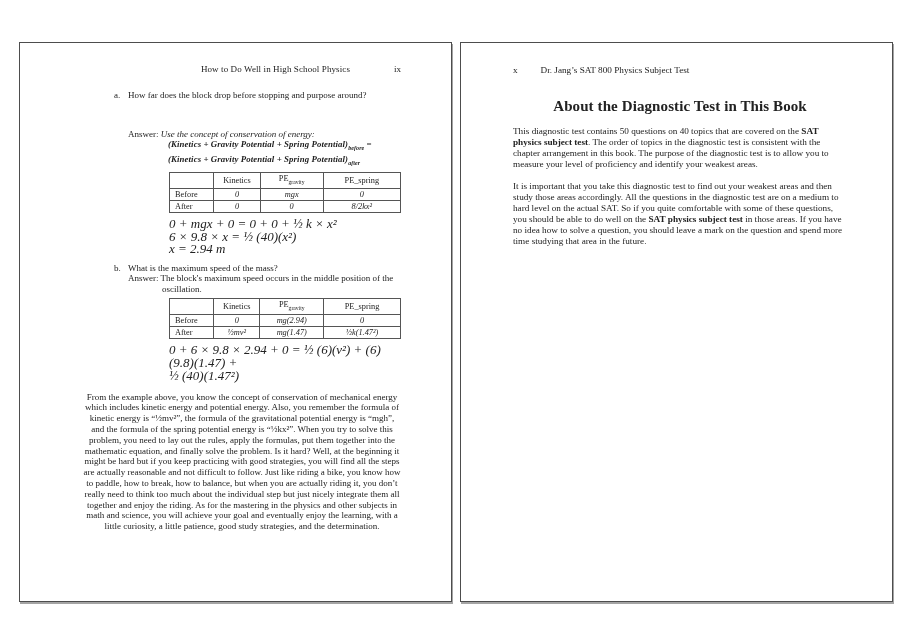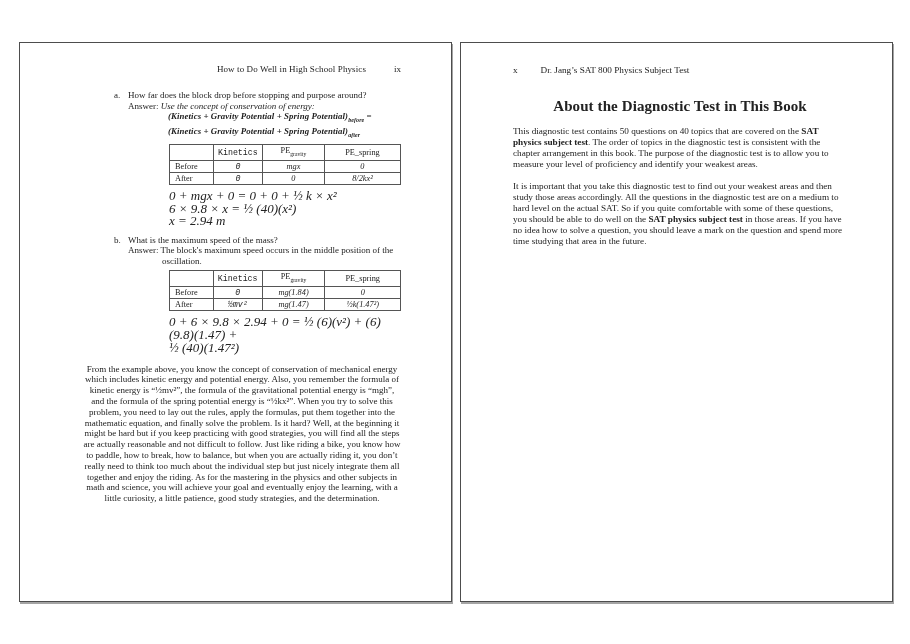--- a/index.html
+++ b/index.html
@@ -9,34 +9,34 @@
   .page {
     position:absolute; top:42px; width:433px; height:560px;
     background:#fff; border:1.5px solid #4d4d4d;
     box-shadow:1px 2px 0 rgba(90,90,90,.55);
   }
   .page-left  { left:19px; }
   .page-right { left:460px; }
 
   
   .pl-inner { padding:21px 50px 0 63px; font-size:9px; line-height:10.8px; }
-  .pl-header { display:flex; justify-content:flex-end; align-items:baseline; gap:28px; margin-bottom:15px; }
+  .pl-header { display:flex; justify-content:flex-end; align-items:baseline; gap:44px; margin-bottom:15px; }
   .pl-header .ph-title { letter-spacing:.1px; }
 
   .q-row  { padding-left:31px; display:flex; }
   .q-label{ width:14px; flex:none; }
-  .ans-row{ padding-left:45px; }
+  .ans-row{ padding-left:45px;margin-top:28px; }
   .ans-row .ans-italic { font-style:italic; }
   .ans-hang { padding-left:79px; text-indent:-34px; }
 
   .eq-line { margin-left:85px; font-style:italic; font-weight:bold; font-size:8.8px; line-height:11px; letter-spacing:.1px; }
 
   .ptable { border-collapse:collapse; margin:3px 0 4px 86px; font-size:8.3px; table-layout:fixed; }
   .ptable td { border:1px solid #555; text-align:center; padding:1px 3px; height:11px; line-height:9px; vertical-align:middle; }
-  .ptable .c0 { width:48px; } .ptable .c1 { width:50px;font-family:Liberation Mono, monospace; } .ptable .c2 { width:72px; } .ptable .c3 { width:88px; }
+  .ptable .c0 { width:48px; } .ptable .c1 { width:50px; } .ptable .c2 { width:72px; } .ptable .c3 { width:88px; }
   .ptable td.rowlbl { text-align:left; padding-left:5px; }
   .ptable td.m { font-style:italic; }
   sub { font-size:68%; }
 
   .work { margin-left:86px; font-style:italic; font-size:13px; line-height:13px; }
   .work-last { line-height:12px; }
   .gap-b { margin-top:8px; }
 
   .body-par { margin-top:10px; font-size:9px; line-height:10.8px; text-align:center; }
 
@@ -112,21 +112,21 @@
         <tbody>
             <tr>
           <td class="c0"><span></span></td>
           <td class="c1"><span>Kinetics</span></td>
           <td class="c2"><span class="seg-i">PE</span><sub class="seg-i">gravity</sub></td>
           <td class="c3"><span class="seg-i">PE_spring</span></td>
         </tr>
         <tr>
           <td class="c0 rowlbl">Before</td>
           <td class="c1 m">0</td>
-          <td class="c2 m">mg(1.84)</td>
+          <td class="c2 m">mg(2.94)</td>
           <td class="c3 m">0</td>
         </tr>
         <tr>
           <td class="c0 rowlbl">After</td>
           <td class="c1 m">½mv²</td>
           <td class="c2 m">mg(1.47)</td>
           <td class="c3 m">½k(1.47²)</td>
         </tr>
       </tbody>
         </table>

